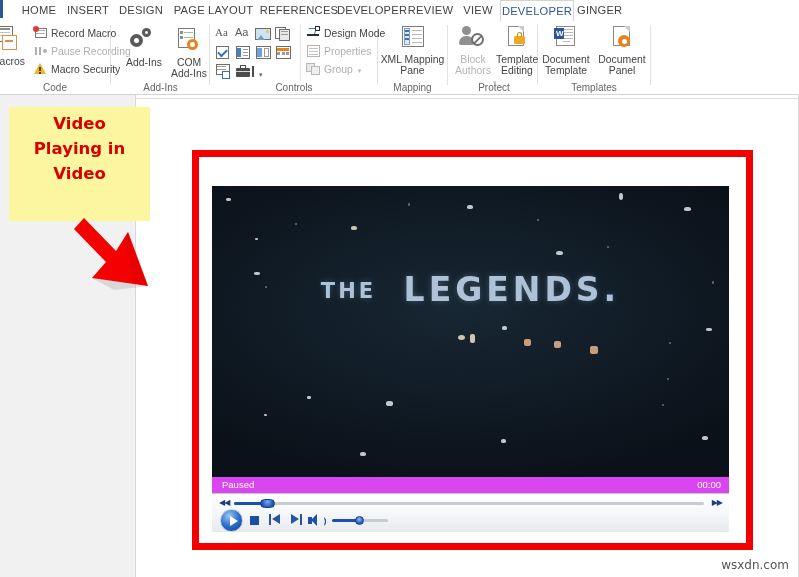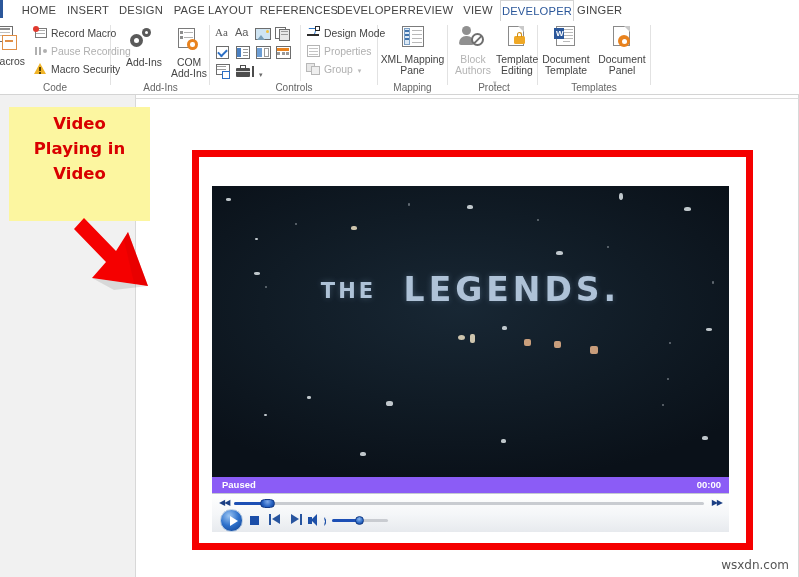--- a/index.html
+++ b/index.html
@@ -200,25 +200,24 @@
     font-size: 21px;
     letter-spacing: 3px;
     vertical-align: 3px;
   }
 
   
   #status-strip {
     position: absolute;
     left: 0; top: 291px;
     width: 517px; height: 16px;
-    background: #8b5cf6;
+    background: #d946ef;
     color: #ffffff;
     font-size: 9.5px;
     line-height: 16px;
-    font-weight: bold;
   }
   #status-text { position: absolute; left: 10px; top: 0; }
   #status-time { position: absolute; right: 8px; top: 0; }
 
   
   #controls-panel {
     position: absolute;
     left: 0; top: 307px;
     width: 517px; height: 38px;
     background: linear-gradient(#ffffff 0%, #f4f6f8 55%, #e7eaee 100%);

